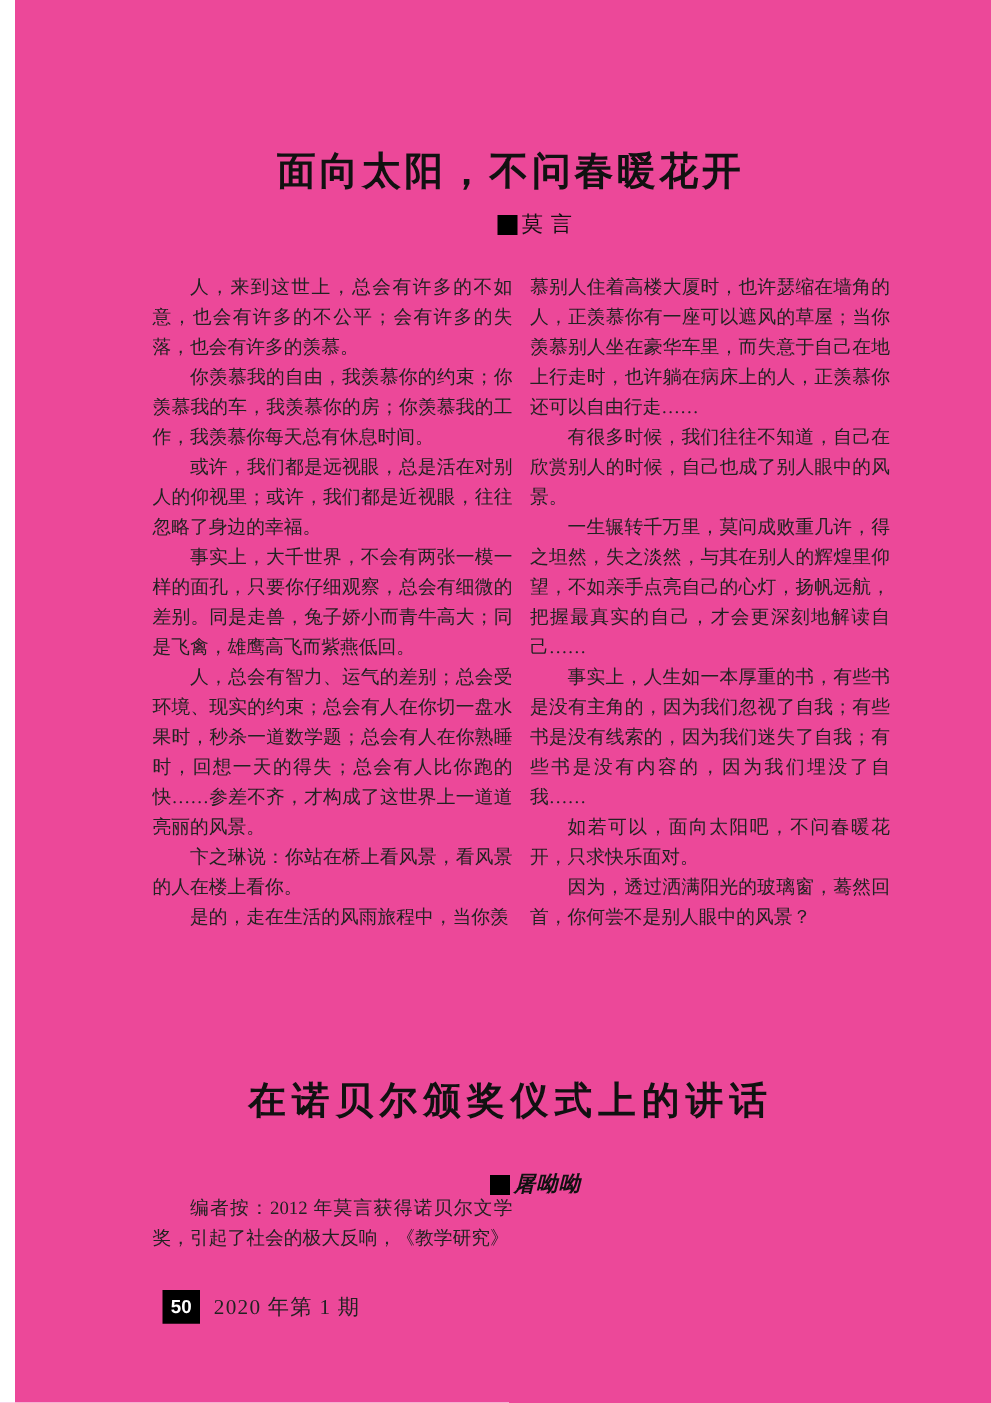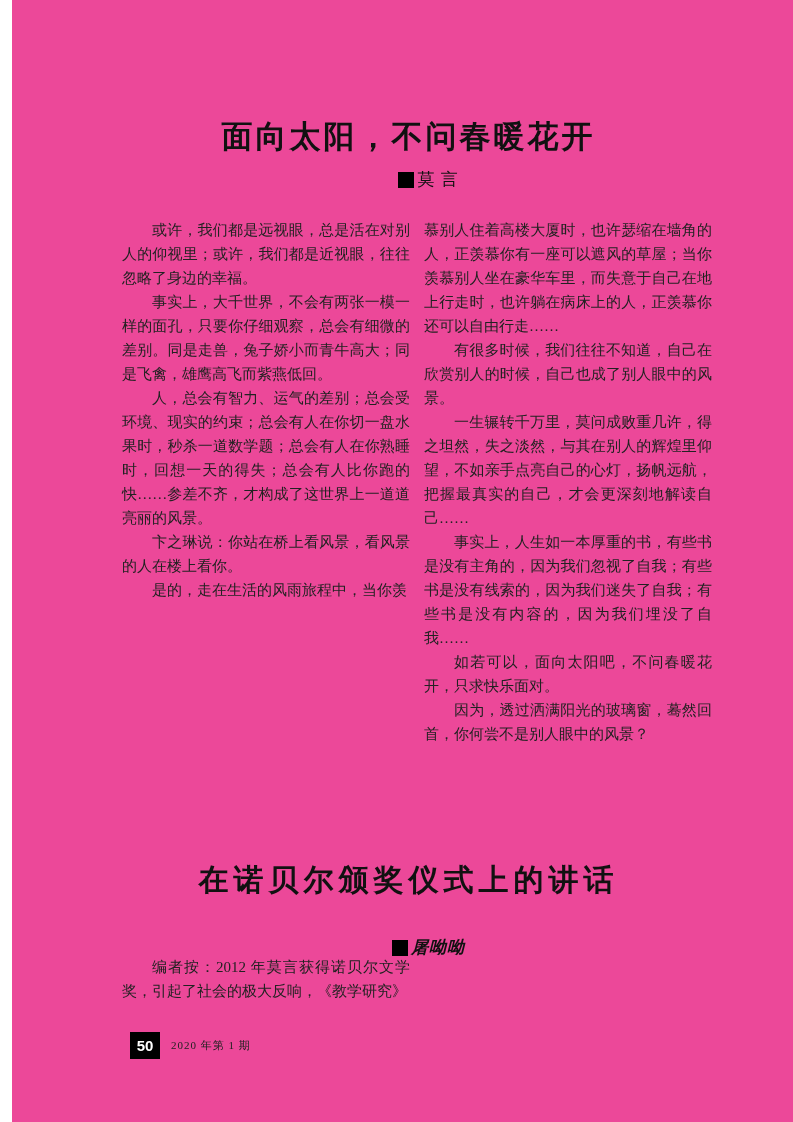--- a/index.html
+++ b/index.html
@@ -69,21 +69,21 @@
     width: 30px; height: 27px;
     background: #000;
     color: #fff;
     display: flex;
     align-items: center;
     justify-content: center;
     font-family: "Liberation Sans", "DejaVu Sans", sans-serif;
     font-size: 15px;
     font-weight: bold;
   }
-  .issue-label { font-size: 11px; color: #222; letter-spacing: 1px; }
+  .issue-label { font-size: 17px; color: #222; letter-spacing: 1px; }
   #a1-title { top: 116px; }
   #a1-author { top: 168px; }
   #a1-body { top: 218px; }
   #a2-title { top: 860px; font-size: 30px; letter-spacing: 5px; }
   #a2-author { top: 936px; font-style: italic; }
   #a2-body { top: 955px; }
 </style>
 </head>
 <body>
 
@@ -92,20 +92,22 @@
   <div class="article-title" id="a1-title">面向太阳，不问春暖花开</div>
 
   <div class="author-line" id="a1-author">
     <span class="author-marker"></span>
     <span class="author-name">莫 言</span>
   </div>
 
   <div class="body-cols" id="a1-body">
     <div class="col">
 
+    <p>人，来到这世上，总会有许多的不如意，也会有许多的不公平；会有许多的失落，也会有许多的羡慕。</p>
+        <p>你羡慕我的自由，我羡慕你的约束；你羡慕我的车，我羡慕你的房；你羡慕我的工作，我羡慕你每天总有休息时间。</p>
         <p>或许，我们都是远视眼，总是活在对别人的仰视里；或许，我们都是近视眼，往往忽略了身边的幸福。</p>
         <p>事实上，大千世界，不会有两张一模一样的面孔，只要你仔细观察，总会有细微的差别。同是走兽，兔子娇小而青牛高大；同是飞禽，雄鹰高飞而紫燕低回。</p>
         <p>人，总会有智力、运气的差别；总会受环境、现实的约束；总会有人在你切一盘水果时，秒杀一道数学题；总会有人在你熟睡时，回想一天的得失；总会有人比你跑的快……参差不齐，才构成了这世界上一道道亮丽的风景。</p>
         <p>卞之琳说：你站在桥上看风景，看风景的人在楼上看你。</p>
         <p>是的，走在生活的风雨旅程中，当你羡</p>
       </div>
     <div class="col">
 
     <p class="noindent">慕别人住着高楼大厦时，也许瑟缩在墙角的人，正羡慕你有一座可以遮风的草屋；当你羡慕别人坐在豪华车里，而失意于自己在地上行走时，也许躺在病床上的人，正羡慕你还可以自由行走……</p>
         <p>有很多时候，我们往往不知道，自己在欣赏别人的时候，自己也成了别人眼中的风景。</p>

